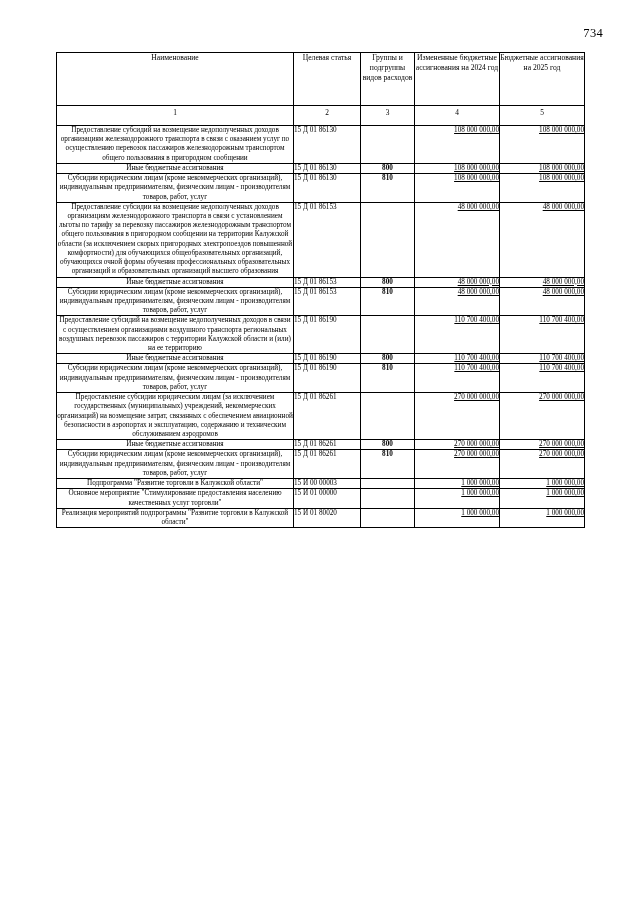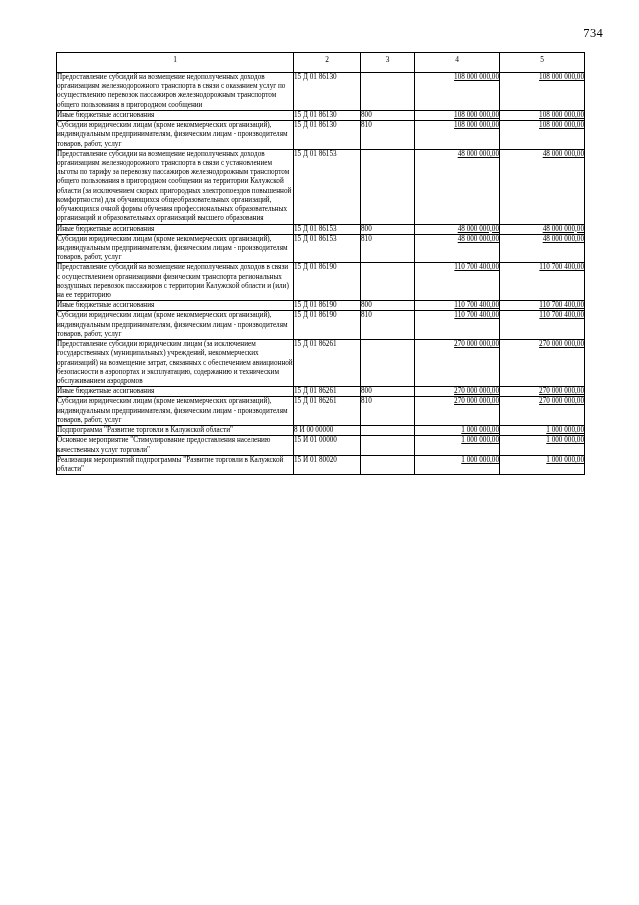--- a/index.html
+++ b/index.html
@@ -60,31 +60,32 @@
     padding: 6px 3px;
   }
   thead th.head-main { height: 52px; }
   thead th.numrow {
     height: 15px;
     padding: 2px 0;
     font-size: 7.4px;
   }
   td.name {
     padding: 2px 3px 2px 4px;
-    text-align: left;
+    text-align: center;
   }
   td.art {
     padding: 2px 2px;
     vertical-align: bottom;
     white-space: nowrap;
   }
   td.grp {
-    text-align: left;
+    text-align: center;
     padding: 2px 2px;
     vertical-align: bottom;
+    font-weight: bold;
   }
   td.num {
     text-align: right;
     padding: 2px 6px 2px 2px;
     vertical-align: bottom;
     white-space: nowrap;
     text-decoration: underline;
   }
 </style>
 </head>
@@ -98,20 +99,27 @@
     <table class="budget">
       <colgroup>
         <col class="c-name">
         <col class="c-art">
         <col class="c-grp">
         <col class="c-y2024">
         <col class="c-y2025">
       </colgroup>
       <thead>
         <tr>
+          <th class="head-main">Наименование</th>
+          <th class="head-main">Целевая статья</th>
+          <th class="head-main">Группы и подгруппы видов расходов</th>
+          <th class="head-main">Измененные бюджетные ассигнования на 2024 год</th>
+          <th class="head-main">Бюджетные ассигнования на 2025 год</th>
+        </tr>
+        <tr>
           <th class="numrow">1</th>
           <th class="numrow">2</th>
           <th class="numrow">3</th>
           <th class="numrow">4</th>
           <th class="numrow">5</th>
         </tr>
       </thead>
       <tbody id="tbody">
           <tr>
             <td class="name">Предоставление субсидий на возмещение недополученных доходов организациям железнодорожного транспорта в связи с оказанием услуг по осуществлению перевозок пассажиров железнодорожным транспортом общего пользования в пригородном сообщении</td>
@@ -149,21 +157,21 @@
             <td class="num">48 000 000,00</td>
           </tr>
           <tr>
             <td class="name">Субсидии юридическим лицам (кроме некоммерческих организаций), индивидуальным предпринимателям, физическим лицам - производителям товаров, работ, услуг</td>
             <td class="art">15 Д 01 86153</td>
             <td class="grp">810</td>
             <td class="num">48 000 000,00</td>
             <td class="num">48 000 000,00</td>
           </tr>
           <tr>
-            <td class="name">Предоставление субсидий на возмещение недополученных доходов в связи с осуществлением организациями физическим транспорта региональных воздушных перевозок пассажиров с территории Калужской области и (или) на ее территорию</td>
+            <td class="name">Предоставление субсидий на возмещение недополученных доходов в связи с осуществлением организациями воздушного транспорта региональных воздушных перевозок пассажиров с территории Калужской области и (или) на ее территорию</td>
             <td class="art">15 Д 01 86190</td>
             <td class="grp"></td>
             <td class="num">110 700 400,00</td>
             <td class="num">110 700 400,00</td>
           </tr>
           <tr>
             <td class="name">Иные бюджетные ассигнования</td>
             <td class="art">15 Д 01 86190</td>
             <td class="grp">800</td>
             <td class="num">110 700 400,00</td>
@@ -192,21 +200,21 @@
           </tr>
           <tr>
             <td class="name">Субсидии юридическим лицам (кроме некоммерческих организаций), индивидуальным предпринимателям, физическим лицам - производителям товаров, работ, услуг</td>
             <td class="art">15 Д 01 86261</td>
             <td class="grp">810</td>
             <td class="num">270 000 000,00</td>
             <td class="num">270 000 000,00</td>
           </tr>
           <tr>
             <td class="name">Подпрограмма "Развитие торговли в Калужской области"</td>
-            <td class="art">8 И 00 00000</td>
+            <td class="art">15 И 00 00003</td>
             <td class="grp"></td>
             <td class="num">1 000 000,00</td>
             <td class="num">1 000 000,00</td>
           </tr>
           <tr>
             <td class="name">Основное мероприятие "Стимулирование предоставления населению качественных услуг торговли"</td>
             <td class="art">15 И 01 00000</td>
             <td class="grp"></td>
             <td class="num">1 000 000,00</td>
             <td class="num">1 000 000,00</td>

